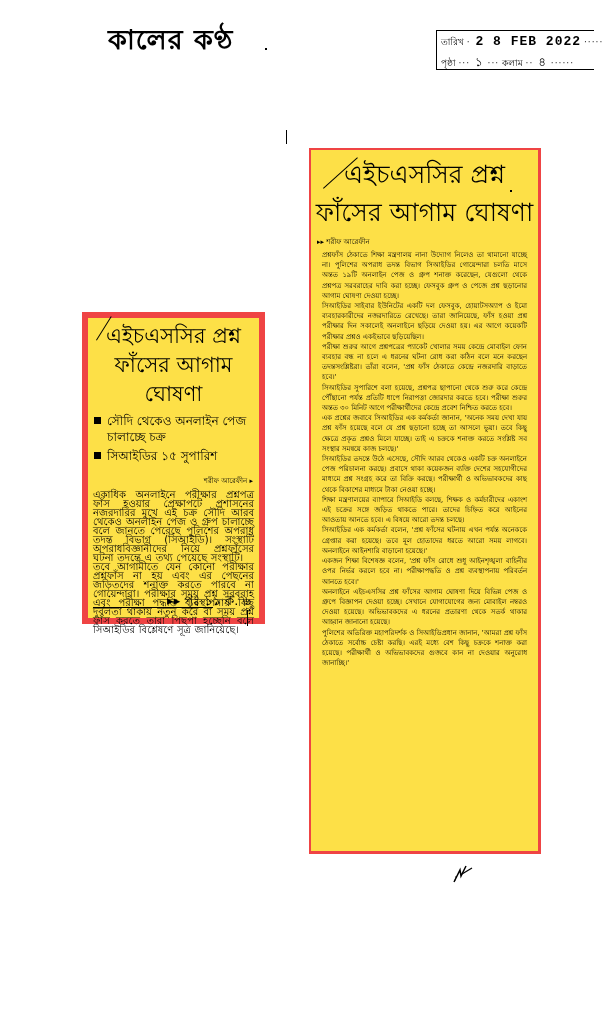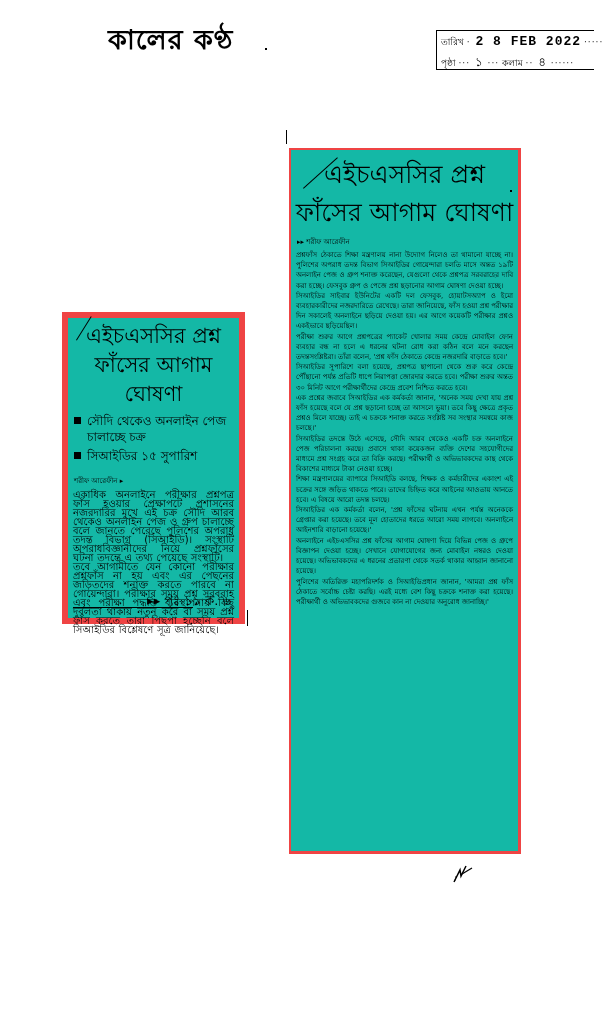--- a/index.html
+++ b/index.html
@@ -15,39 +15,39 @@
     position: absolute; left: 436px; top: 30px; width: 158px; height: 40px;
     border: 1.5px solid #000; border-right-width: 0; box-sizing: border-box;
   }
   .stamp-row { position: absolute; left: 4px; font-size: 9px; white-space: nowrap; }
   .stamp-row.r1 { top: 3px; }
   .stamp-row.r2 { top: 22px; }
   .stamp-date { font-family: "Liberation Mono", monospace; font-size: 13px; font-weight: bold; letter-spacing: 1px; margin-left: 2px; }
   .stamp-dots { letter-spacing: 1px; color: #333; }
   .stamp-hand { font-size: 12px; margin: 0 2px; }
 
-  .box { position: absolute; border: 6px solid #ef4444; box-sizing: border-box; background: #14b8a6; }
+  .box { position: absolute; border: 6px solid #ef4444; box-sizing: border-box; background: #fde047; margin-left: 20px; }
   .box-left { left: 62px; top: 312px; width: 183px; height: 312px; }
   .box-right { left: 289px; top: 148px; width: 232px; height: 706px; border-width: 2px 3px 3px 2px; }
 
   .slash { position: absolute; background: #000; height: 1px; transform-origin: 0 0; }
 
   .hl-left { text-align: center; font-size: 21px; line-height: 29px; padding: 4px 3px 0; font-family: "DejaVu Sans", sans-serif; }
   .bullets { padding: 4px 6px 2px 4px; }
   .bullet { display: flex; align-items: flex-start; font-size: 12px; line-height: 16px; margin-bottom: 3px; }
   .bullet-mark { width: 7px; height: 7px; background: #000; margin: 4px 6px 0 2px; flex-shrink: 0; }
-  .byline { font-size: 7px; padding: 6px 6px 3px; }
+  .byline { font-size: 7px; padding: 6px 6px 3px; text-align: right; }
   .body-text { font-size: 10px; line-height: 9px; text-align: justify; padding: 0 5px; word-spacing: 0.5px; }
   .body-text p { margin: 0; text-indent: 0; }
   .cont { position: absolute; right: 8px; bottom: 6px; font-size: 13px; }
   .cont-rule { position: absolute; left: 5px; bottom: 10px; width: 120px; height: 1px; background: #000; }
 
   .hl-right { text-align: center; font-size: 25px; line-height: 38px; padding: 6px 4px 0; }
   .byline-r { font-size: 7px; padding: 4px 6px 2px; }
-  .body-r { font-size: 6.9px; line-height: 10.2px; text-align: justify; padding: 0 5px; }
+  .body-r { font-size: 6.9px; line-height: 10.2px; text-align: justify; padding: 0 11px; }
   .body-r p { margin: 0; }
 
   .signature { position: absolute; left: 452px; top: 862px; width: 22px; height: 22px; }
   .speck { position: absolute; width: 2px; height: 2px; background: #000; }
   .edge-mark { position: absolute; background: #000; width: 1px; }
 </style>
 </head>
 <body>
 
 <div class="masthead">কালের কণ্ঠ</div>
@@ -99,20 +99,21 @@
   <div class="byline-r">▸▸ শরীফ আরেফীন</div>
   <div class="body-r">
     <p>প্রশ্নফাঁস ঠেকাতে শিক্ষা মন্ত্রণালয় নানা উদ্যোগ নিলেও তা থামানো যাচ্ছে না। পুলিশের অপরাধ তদন্ত বিভাগ সিআইডির গোয়েন্দারা চলতি মাসে অন্তত ১৯টি অনলাইন পেজ ও গ্রুপ শনাক্ত করেছেন, যেগুলো থেকে প্রশ্নপত্র সরবরাহের দাবি করা হচ্ছে। ফেসবুক গ্রুপ ও পেজে প্রশ্ন ছড়ানোর আগাম ঘোষণা দেওয়া হচ্ছে।</p>
     <p>সিআইডির সাইবার ইউনিটের একটি দল ফেসবুক, হোয়াটসঅ্যাপ ও ইমো ব্যবহারকারীদের নজরদারিতে রেখেছে। তারা জানিয়েছে, ফাঁস হওয়া প্রশ্ন পরীক্ষার দিন সকালেই অনলাইনে ছড়িয়ে দেওয়া হয়। এর আগে কয়েকটি পরীক্ষার প্রশ্নও একইভাবে ছড়িয়েছিল।</p>
     <p>পরীক্ষা শুরুর আগে প্রশ্নপত্রের প্যাকেট খোলার সময় কেন্দ্রে মোবাইল ফোন ব্যবহার বন্ধ না হলে এ ধরনের ঘটনা রোধ করা কঠিন বলে মনে করছেন তদন্তসংশ্লিষ্টরা। তাঁরা বলেন, 'প্রশ্ন ফাঁস ঠেকাতে কেন্দ্রে নজরদারি বাড়াতে হবে।'</p>
     <p>সিআইডির সুপারিশে বলা হয়েছে, প্রশ্নপত্র ছাপানো থেকে শুরু করে কেন্দ্রে পৌঁছানো পর্যন্ত প্রতিটি ধাপে নিরাপত্তা জোরদার করতে হবে। পরীক্ষা শুরুর অন্তত ৩০ মিনিট আগে পরীক্ষার্থীদের কেন্দ্রে প্রবেশ নিশ্চিত করতে হবে।</p>
     <p>এক প্রশ্নের জবাবে সিআইডির এক কর্মকর্তা জানান, 'অনেক সময় দেখা যায় প্রশ্ন ফাঁস হয়েছে বলে যে প্রশ্ন ছড়ানো হচ্ছে তা আসলে ভুয়া। তবে কিছু ক্ষেত্রে প্রকৃত প্রশ্নও মিলে যাচ্ছে। তাই এ চক্রকে শনাক্ত করতে সংশ্লিষ্ট সব সংস্থার সমন্বয়ে কাজ চলছে।'</p>
     <p>সিআইডির তদন্তে উঠে এসেছে, সৌদি আরব থেকেও একটি চক্র অনলাইনে পেজ পরিচালনা করছে। প্রবাসে থাকা কয়েকজন ব্যক্তি দেশের সহযোগীদের মাধ্যমে প্রশ্ন সংগ্রহ করে তা বিক্রি করছে। পরীক্ষার্থী ও অভিভাবকদের কাছ থেকে বিকাশের মাধ্যমে টাকা নেওয়া হচ্ছে।</p>
     <p>শিক্ষা মন্ত্রণালয়ের ব্যাপারে সিআইডি বলছে, শিক্ষক ও কর্মচারীদের একাংশ এই চক্রের সঙ্গে জড়িত থাকতে পারে। তাদের চিহ্নিত করে আইনের আওতায় আনতে হবে। এ বিষয়ে আরো তদন্ত চলছে।</p>
     <p>সিআইডির এক কর্মকর্তা বলেন, 'প্রশ্ন ফাঁসের ঘটনায় এখন পর্যন্ত অনেককে গ্রেপ্তার করা হয়েছে। তবে মূল হোতাদের ধরতে আরো সময় লাগবে। অনলাইনে আইনশারি বাড়ানো হয়েছে।'</p>
+    <p>একজন শিক্ষা বিশেষজ্ঞ বলেন, 'প্রশ্ন ফাঁস রোধে শুধু আইনশৃঙ্খলা বাহিনীর ওপর নির্ভর করলে হবে না। পরীক্ষাপদ্ধতি ও প্রশ্ন ব্যবস্থাপনায় পরিবর্তন আনতে হবে।'</p>
     <p>অনলাইনে এইচএসসির প্রশ্ন ফাঁসের আগাম ঘোষণা দিয়ে বিভিন্ন পেজ ও গ্রুপে বিজ্ঞাপন দেওয়া হচ্ছে। সেখানে যোগাযোগের জন্য মোবাইল নম্বরও দেওয়া হয়েছে। অভিভাবকদের এ ধরনের প্রতারণা থেকে সতর্ক থাকার আহ্বান জানানো হয়েছে।</p>
     <p>পুলিশের অতিরিক্ত মহাপরিদর্শক ও সিআইডিপ্রধান জানান, 'আমরা প্রশ্ন ফাঁস ঠেকাতে সর্বোচ্চ চেষ্টা করছি। এরই মধ্যে বেশ কিছু চক্রকে শনাক্ত করা হয়েছে। পরীক্ষার্থী ও অভিভাবকদের গুজবে কান না দেওয়ার অনুরোধ জানাচ্ছি।'</p>
   </div>
 </div>
 
 <div class="edge-mark" style="left:286px; top:130px; height:14px;"></div>
 <div class="edge-mark" style="left:247px; top:610px; height:16px;"></div>
 <div class="speck" style="left:265px; top:48px;"></div>
 <div class="speck" style="left:510px; top:190px;"></div>
 

